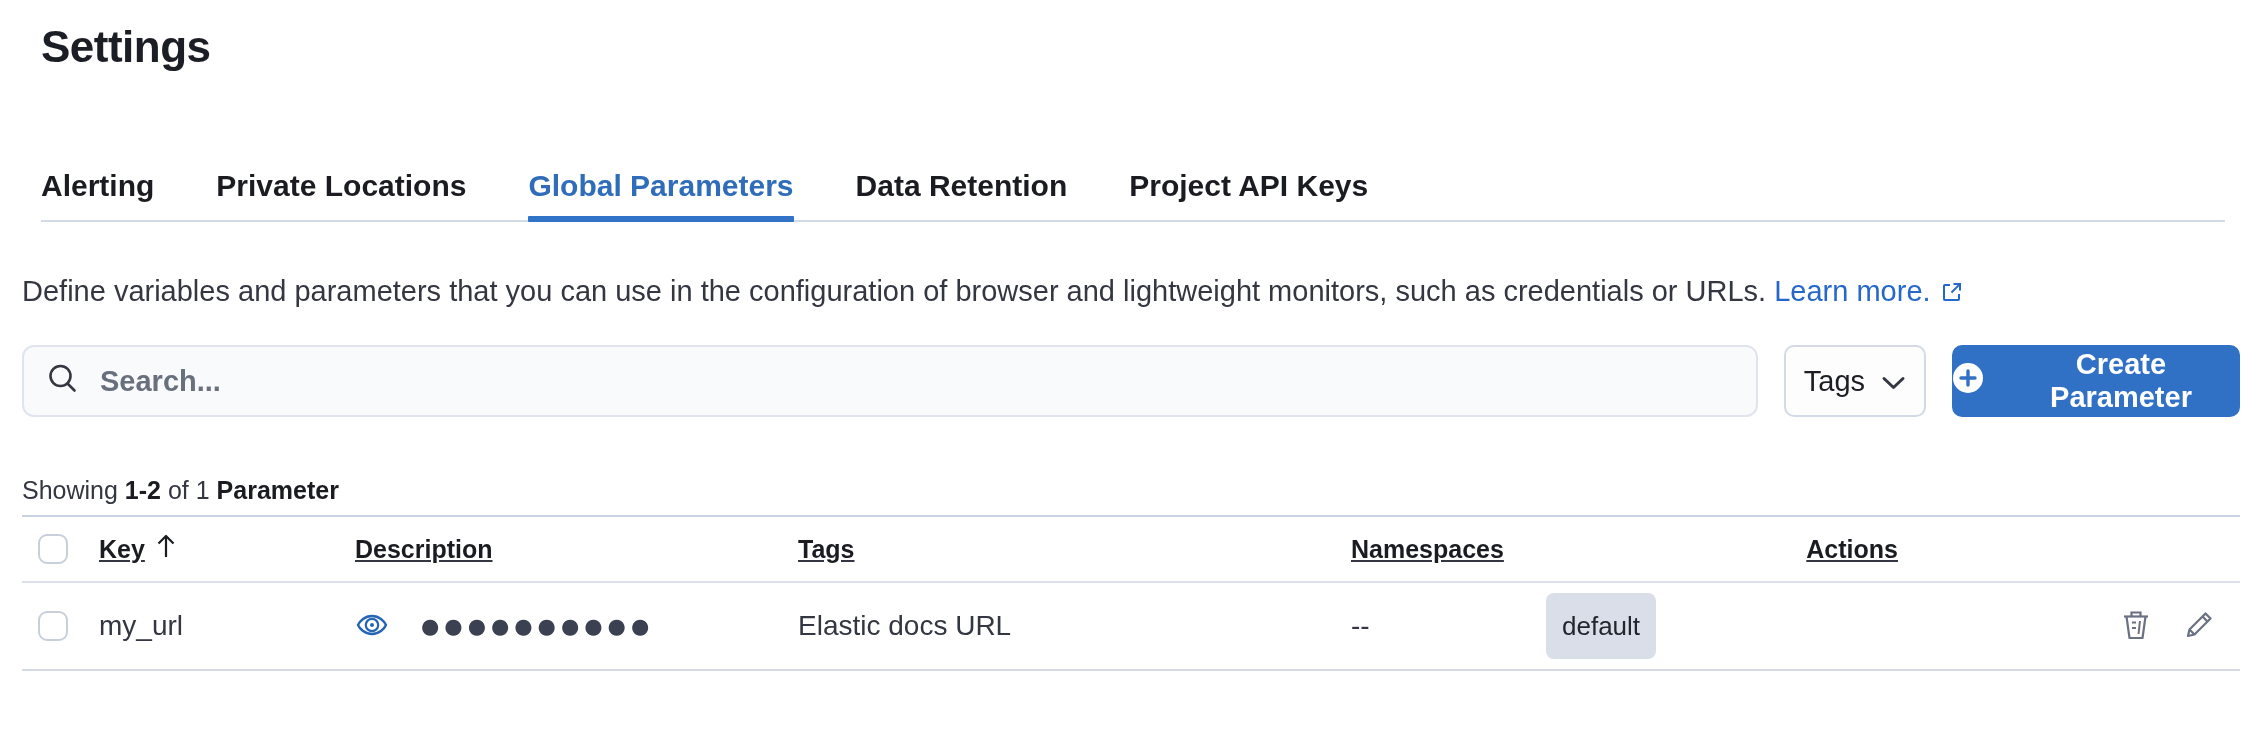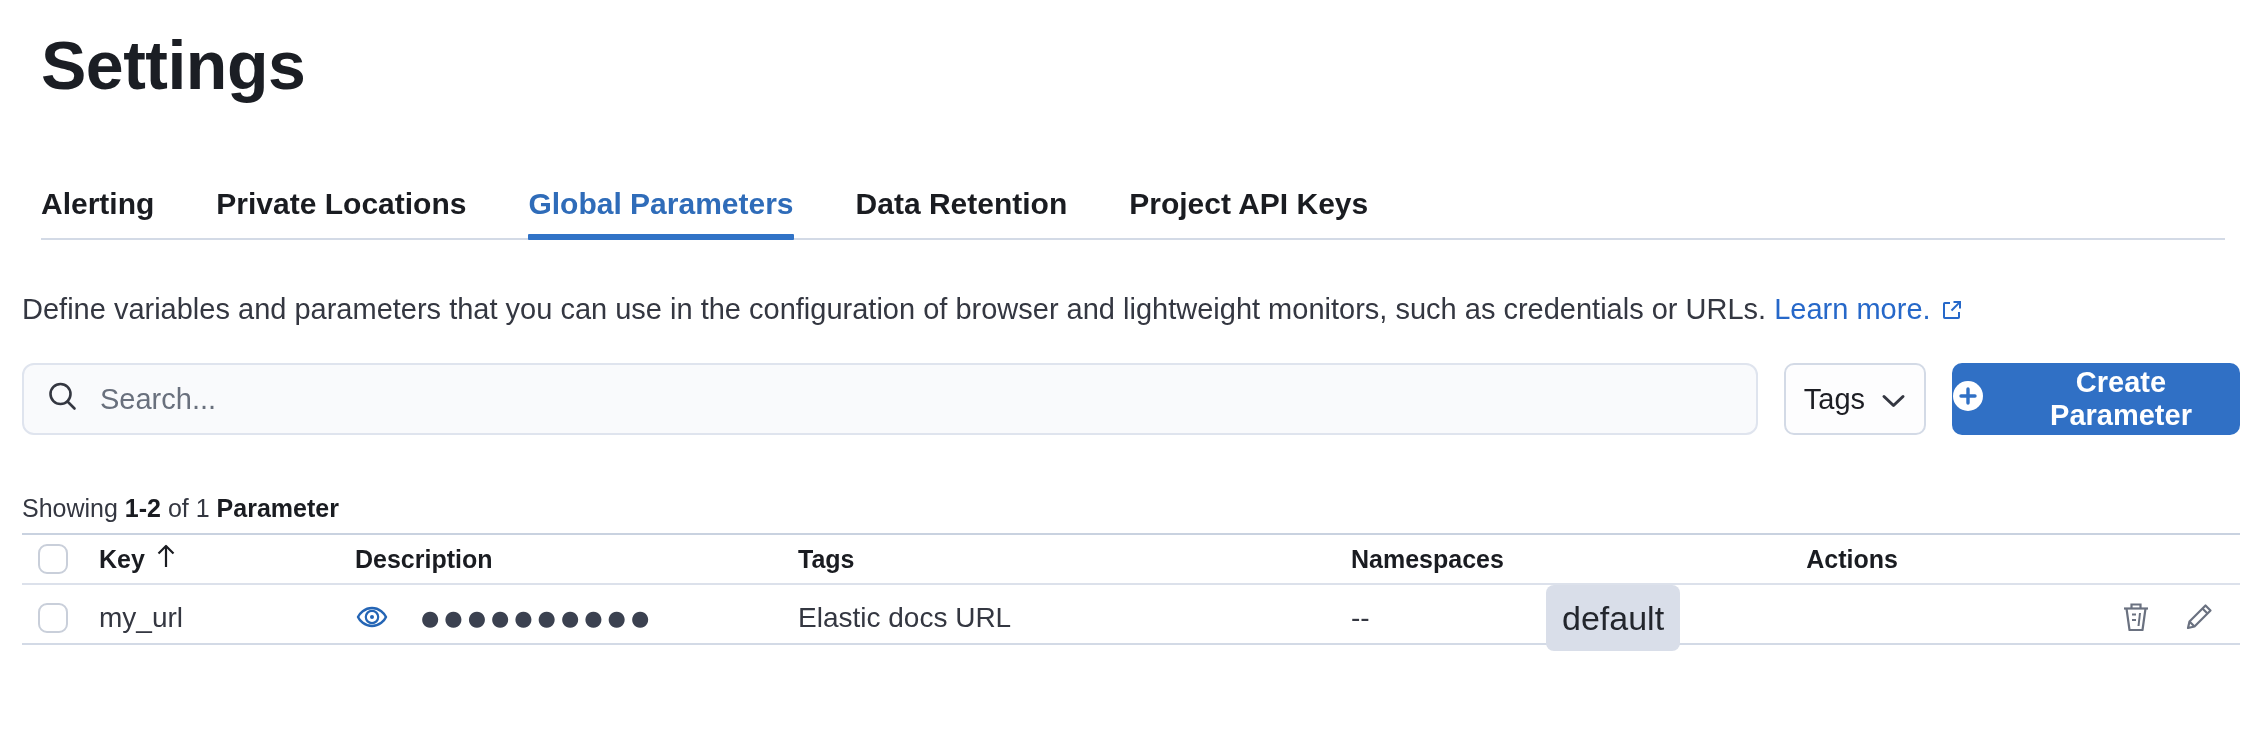--- a/index.html
+++ b/index.html
@@ -14,21 +14,21 @@
     --badge-bg: #d9dee9;
     --search-bg: #f9fafc;
     --icon-gray: #6a7180;
   }
   *{box-sizing:border-box; margin:0; padding:0;}
   html,body{width:2262px; height:754px; overflow:hidden; background:#ffffff;
     font-family:"Liberation Sans","DejaVu Sans",sans-serif; color:var(--text-body);}
   .page{width:2262px; height:754px; padding:0 22px;}
 
   
-  .page-title{margin:32px 0 0 19px; font-size:68px; line-height:66px; font-weight:700;
+  .page-title{margin:14px 0 0 19px; font-size:44px; line-height:66px; font-weight:700;
     color:#1b1e24; letter-spacing:-0.5px;}
 
   
   .tabs{display:flex; gap:62px; margin:88px 15px 0 19px; border-bottom:2px solid var(--border-light);}
   .tab{position:relative; font-size:30px; line-height:36px; font-weight:700; color:var(--text-dark);
     padding-bottom:16px; cursor:pointer; white-space:nowrap;}
   .tab.active{color:var(--tab-active);}
   .tab.active::after{content:""; position:absolute; left:0; right:0; bottom:-2px; height:6px;
     background:var(--tab-underline); border-radius:1px;}
 
@@ -36,50 +36,50 @@
   .description{margin-top:44px; font-size:29px; line-height:50px; color:var(--text-body);
     max-width:2218px;}
   .description a{color:var(--link); text-decoration:none; font-weight:400; white-space:normal;}
   .ext-icon{display:inline-block; vertical-align:-3px; margin-left:9px;}
 
   
   .toolbar{display:flex; align-items:center; margin-top:26px; gap:26px;}
   .search-box{flex:1; height:72px; background:var(--search-bg); border:2px solid #dfe4ee;
     border-radius:12px; display:flex; align-items:center; padding:0 22px; gap:20px;}
   .search-box input{flex:1; border:none; outline:none; background:transparent; font-size:29px;
-    color:var(--text-body); font-family:inherit;}
+    color:var(--text-body); font-family:inherit;font-weight:bold;}
   .search-box input::placeholder{color:var(--text-subtle);}
   .btn{height:72px; border-radius:10px; display:flex; align-items:center; justify-content:center;
     font-size:29px; cursor:pointer; font-family:inherit;}
   .btn-tags{width:142px; background:#fdfdfe; border:2px solid var(--border-light); gap:16px;
     color:#1d1e24; font-weight:500;}
   .btn-create{width:288px; background:var(--primary); border:none; color:#ffffff; font-weight:600;
     gap:18px;}
 
   
   .summary{margin-top:58px; font-size:25px; line-height:30px; color:var(--text-body);}
   .summary b{font-weight:700; color:var(--text-dark);}
 
   
   .table{margin-top:10px; border-top:2px solid #c9d2e0;}
   .t-row{display:grid; grid-template-columns:77px 256px 443px 553px 195px 376px 1fr;
     align-items:center;}
-  .t-head{height:50px; border-bottom:2px solid #dce1eb;}
-  .t-body{height:60px; border-bottom:2px solid var(--border-light);}
+  .t-head{height:66px; border-bottom:2px solid #dce1eb;text-decoration:underline;}
+  .t-body{height:88px; border-bottom:2px solid var(--border-light);}
   .th{font-size:25px; font-weight:700; color:var(--text-dark); display:flex; align-items:center; gap:10px;}
   .td{font-size:28px; color:var(--text-body); display:flex; align-items:center;}
   .cell-check{padding-left:16px;}
   .cell-actions{justify-content:flex-end; padding-right:24px; gap:30px;}
   .checkbox{width:30px; height:30px; border:2px solid #c9cfda; border-radius:9px; background:#fff;
     cursor:pointer;}
   .value-cell{gap:32px;}
   .eye-btn{background:none; border:none; cursor:pointer; display:flex; padding:0;}
   .dots{font-family:"DejaVu Sans",sans-serif; font-size:21px; letter-spacing:5px; color:#3b4150;
     white-space:nowrap;}
-  .badge{display:inline-block; background:var(--badge-bg); color:#23262d; font-size:34px;
+  .badge{display:inline-block; background:var(--badge-bg); color:#23262d; font-size:26px;
     font-weight:500; line-height:26px; padding:20px 16px; border-radius:8px;}
   .icon-btn{background:none; border:none; cursor:pointer; display:flex; padding:0;}
 </style>
 </head>
 <body>
 
 <div class="page">
 
   <h1 class="page-title">Settings</h1>
 

